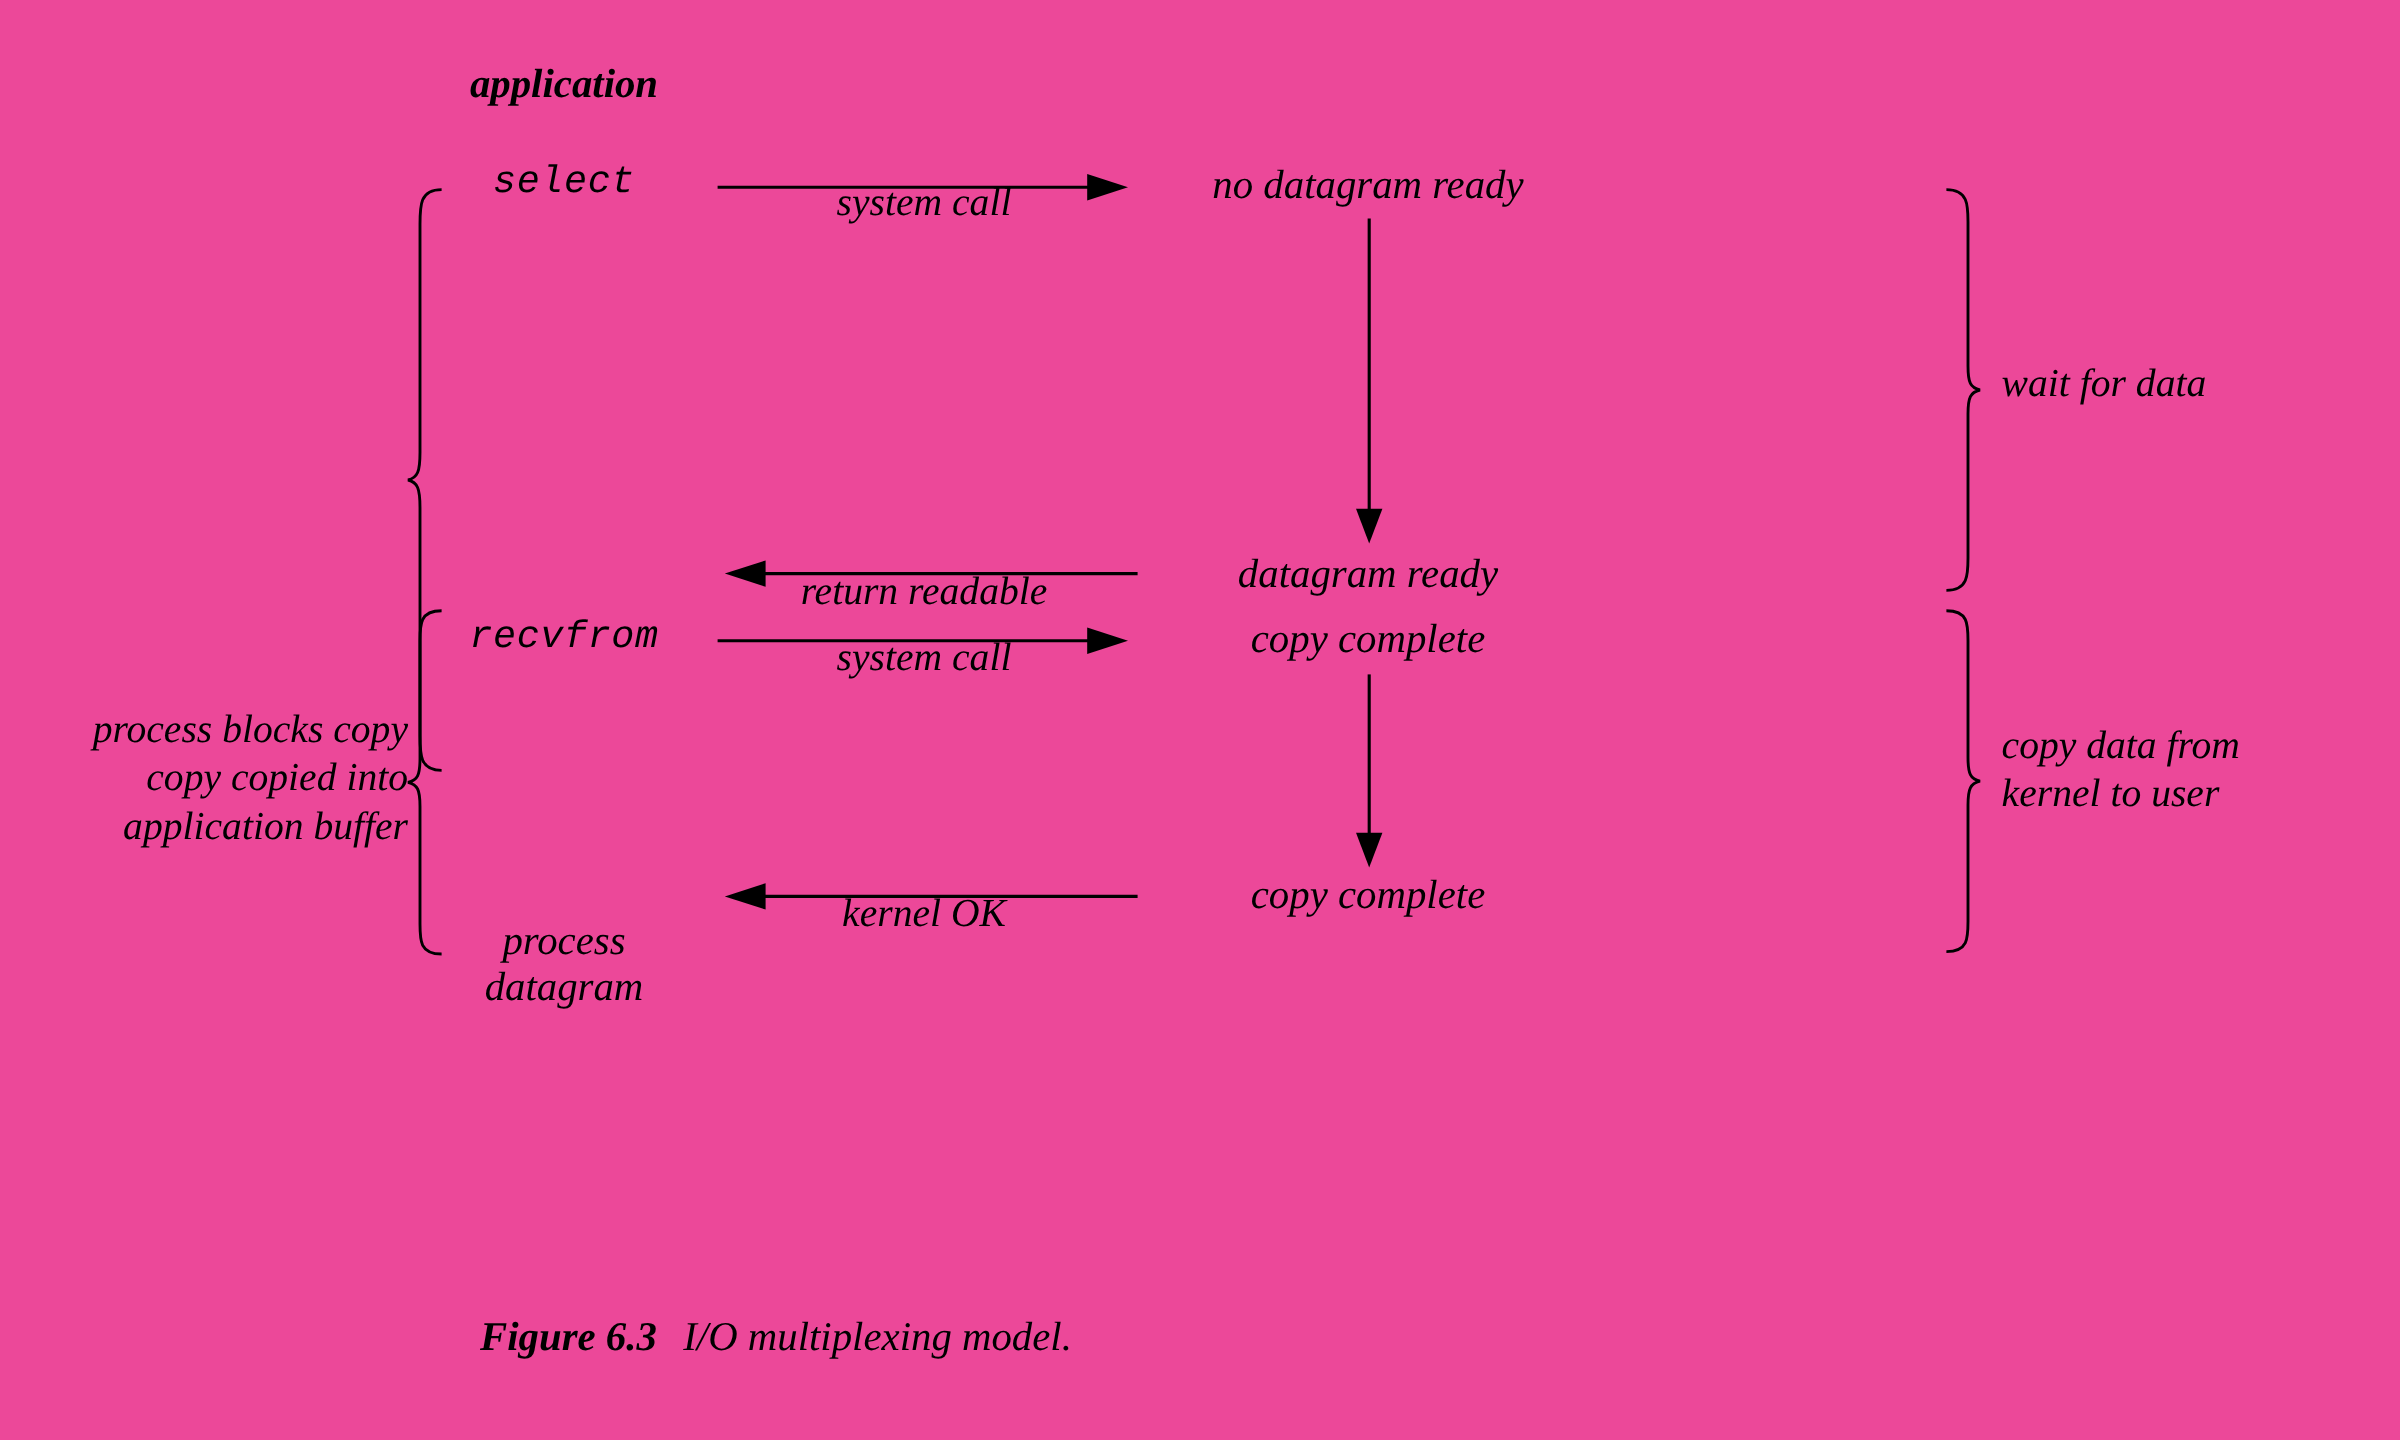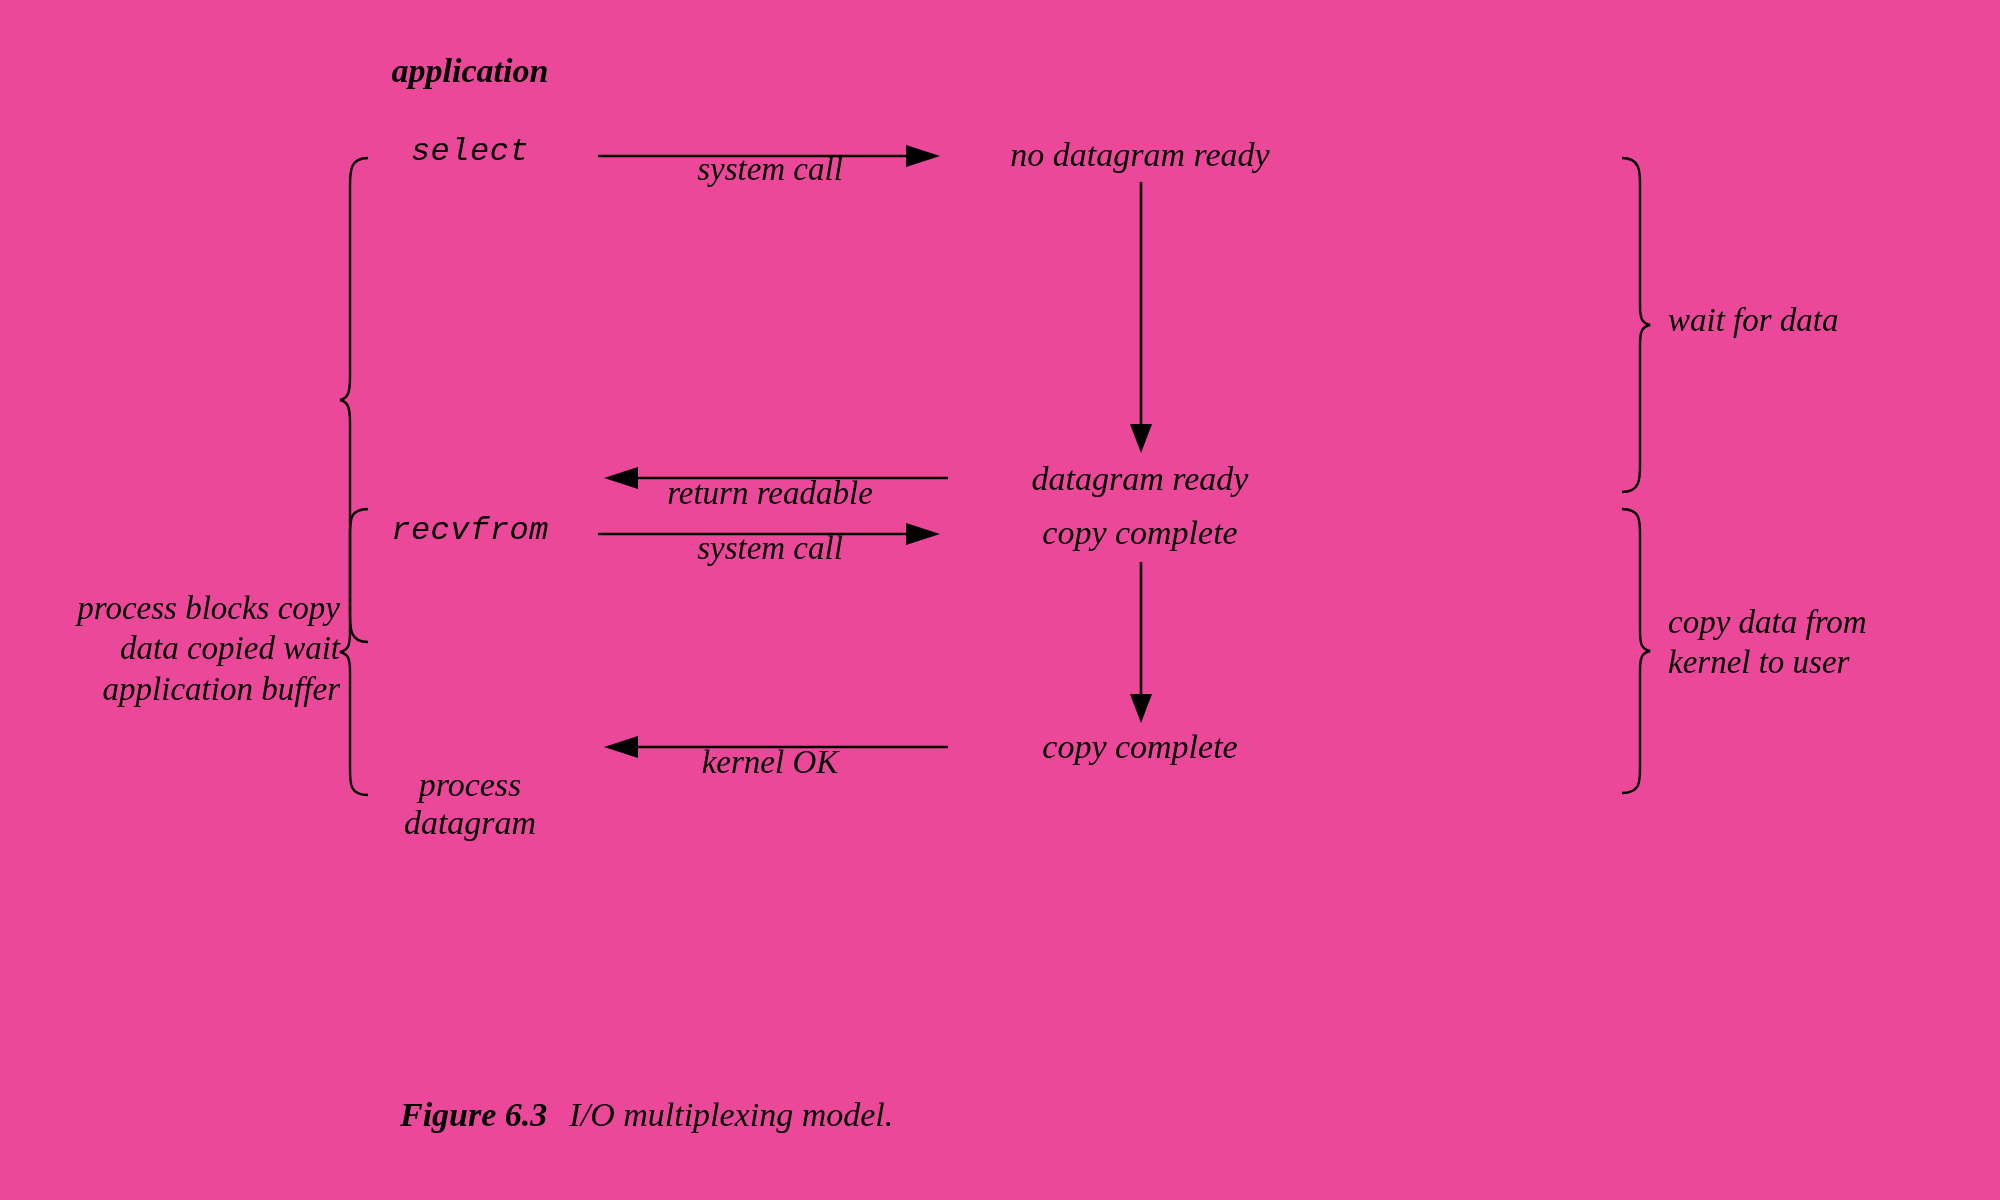--- a/index.html
+++ b/index.html
@@ -128,21 +128,21 @@
   </svg>
 
   <svg class="abs" style="left:1125px; top:560px;" width="32" height="165">
     <line class="stroke" x1="16" y1="2" x2="16" y2="136"></line>
     <polygon class="solidfill" points="5,134 16,163 27,134"></polygon>
   </svg>
 
 
   <div class="abs side-note right-al" style="left:20px; top:588px; width:320px;">
     <div>process blocks copy</div>
-    <div>data copied wait</div>
+    <div>copy copied into</div>
     <div>application buffer</div>
   </div>
 
   <svg class="abs" style="left:338px; top:155px;" width="34" height="490">
     <path class="brace" d="M 30 3
                            C 12 3, 12 16, 12 32
                            L 12 222
                            C 12 238, 10 243, 2 245
                            C 10 247, 12 252, 12 268
                            L 12 458

